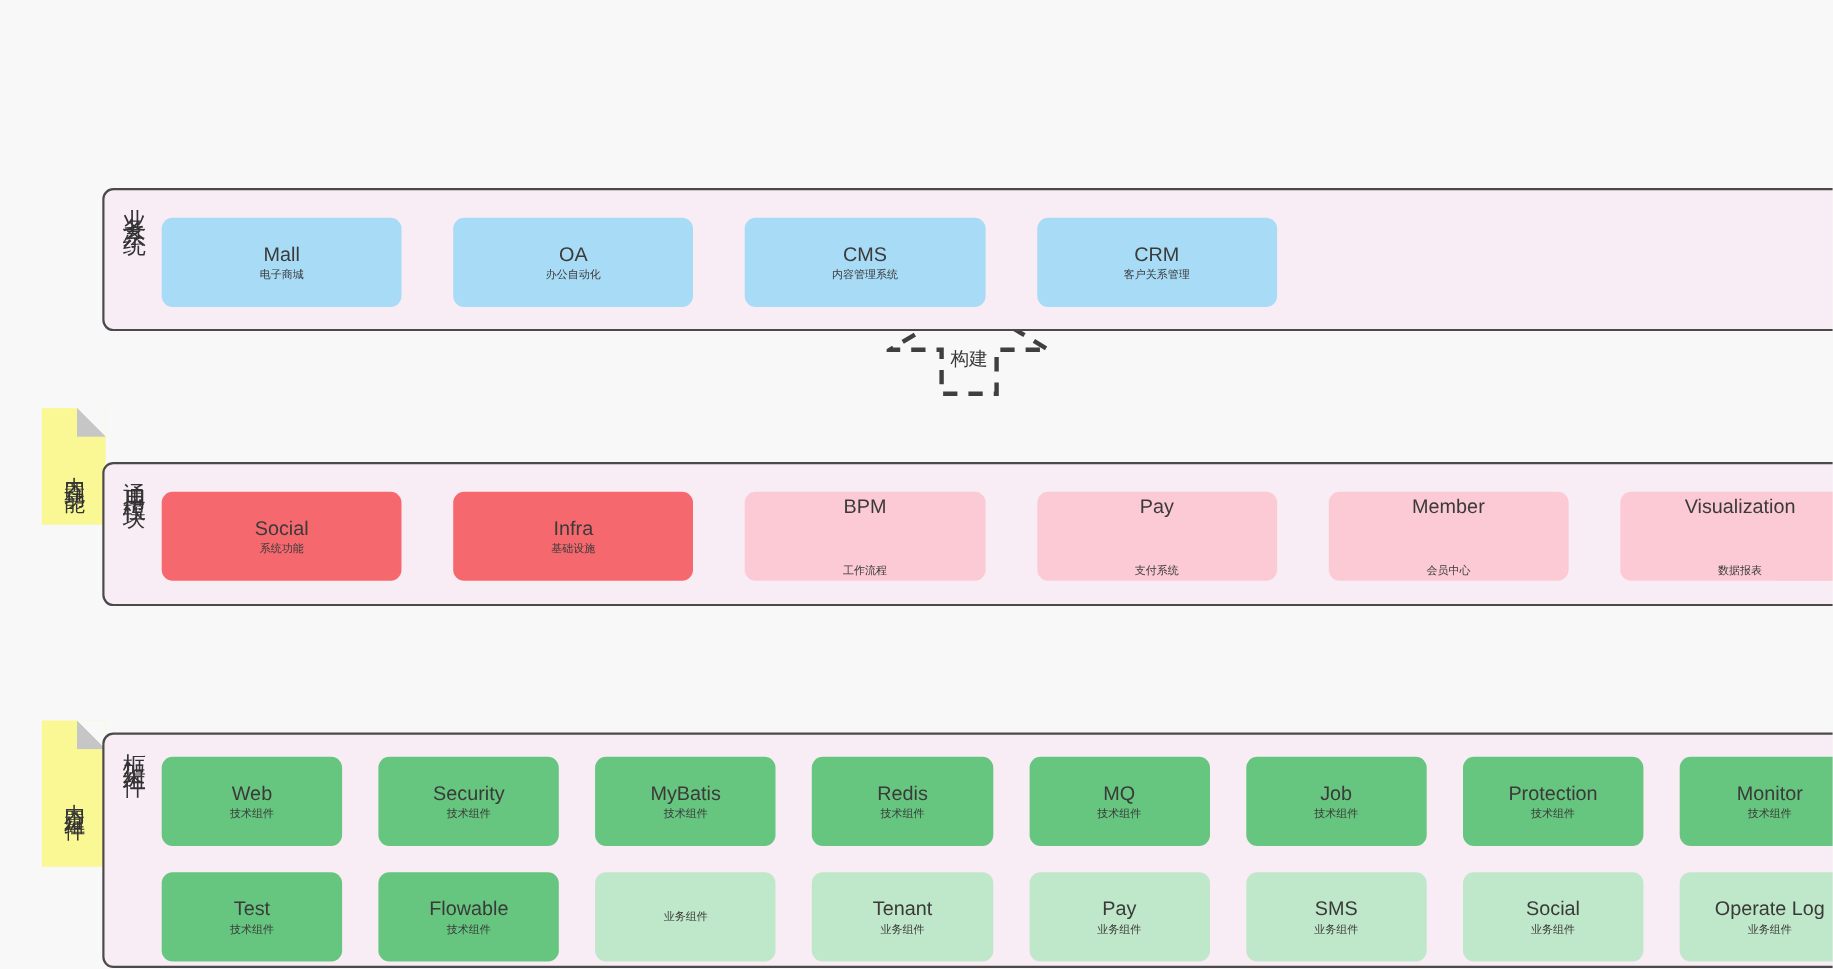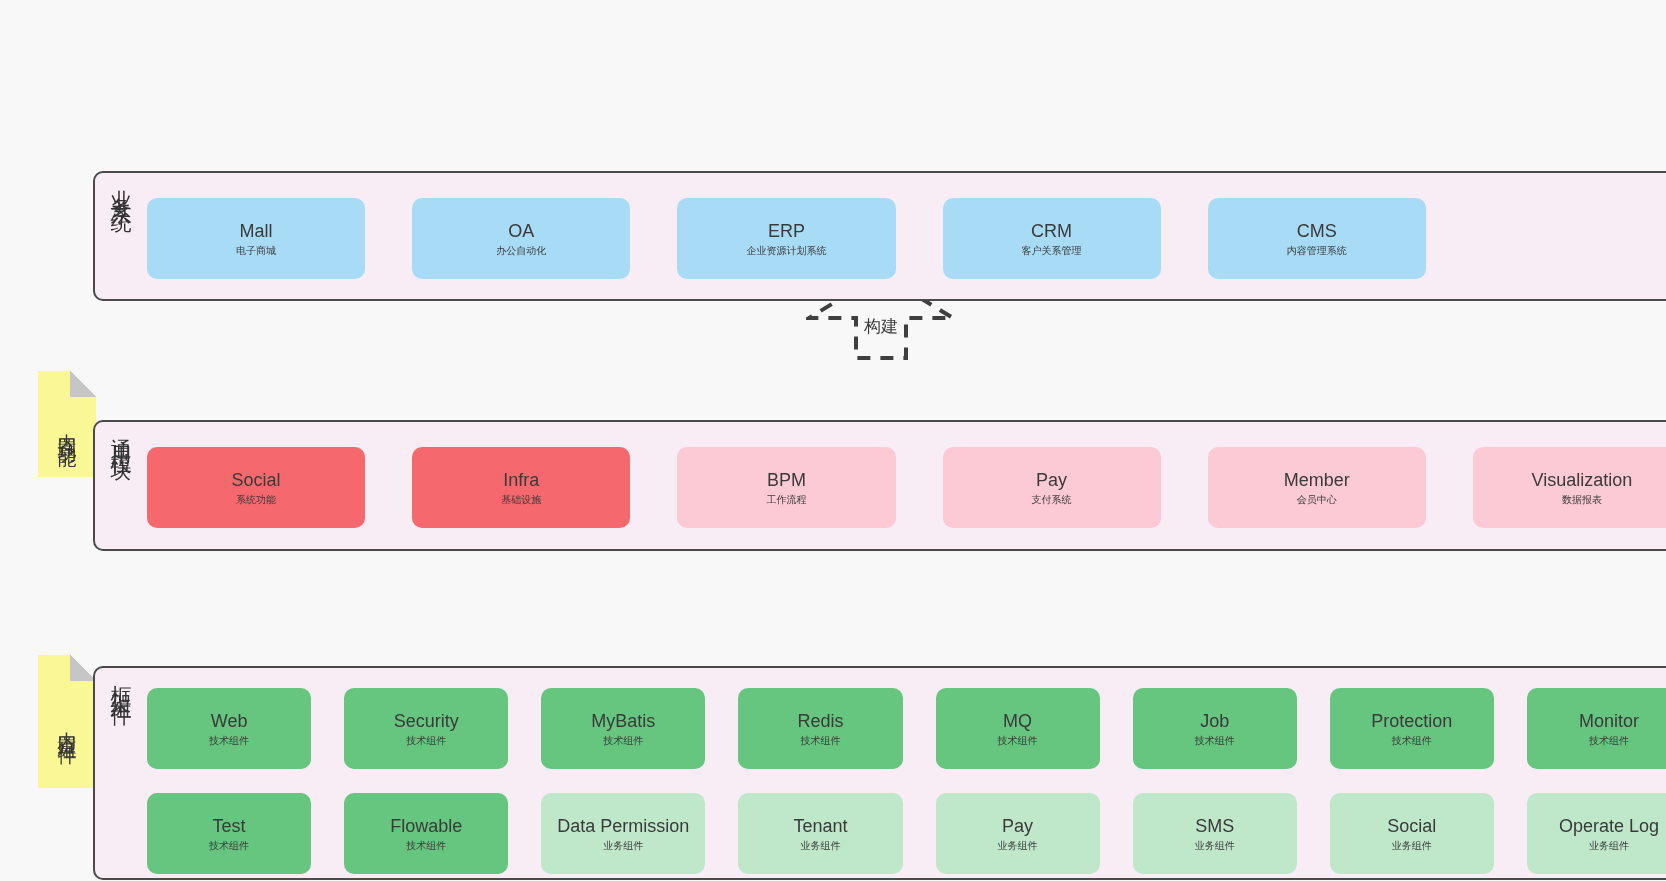--- a/index.html
+++ b/index.html
@@ -102,21 +102,21 @@
     color: var(--c-text, #3A3A3A);
     line-height: 1.32;
     padding: 2px 6px;
     box-sizing: border-box;
   }
   .module-box .en { font-size: 18px; }
   .module-box .zh { font-size: 10px; }
 
   .v-blue       { background: var(--c-blue, #A8DBF5); }
   .v-red        { background: var(--c-red, #F5696E); }
-  .v-pink       { background: var(--c-pink, #FBCAD4); }
+  .v-pink       { background: var(--c-pink, #FBCAD4); justify-content: space-between; }
   .v-green      { background: var(--c-green, #66C57E); }
   .v-lightgreen { background: var(--c-lightgreen, #BFE7C9); }
 
   
   .arrow {
     position: absolute;
     width: 150px;
     height: 92px;
     z-index: 0;
   }
@@ -160,30 +160,26 @@
 
     <div class="module-box v-blue">
           <span class="en">Mall</span>
           <span class="zh">电子商城</span>
         </div>
         <div class="module-box v-blue">
           <span class="en">OA</span>
           <span class="zh">办公自动化</span>
         </div>
         <div class="module-box v-blue">
-          <span class="en">ERP</span>
-          <span class="zh">企业资源计划系统</span>
+          <span class="en">CMS</span>
+          <span class="zh">内容管理系统</span>
         </div>
         <div class="module-box v-blue">
           <span class="en">CRM</span>
           <span class="zh">客户关系管理</span>
-        </div>
-        <div class="module-box v-blue">
-          <span class="en">CMS</span>
-          <span class="zh">内容管理系统</span>
         </div>
       </div>
   </div>
 
   <div class="arrow" id="arrow-build">
     <svg width="150" height="92" viewBox="0 0 150 92">
       <polygon points="75,4 147,48 100,48 100,88 50,88 50,48 3,48"></polygon>
     </svg>
     <div class="arrow-label">构建</div>
   </div>
@@ -258,21 +254,20 @@
         </div>
         <div class="module-box v-green">
           <span class="en">Test</span>
           <span class="zh">技术组件</span>
         </div>
         <div class="module-box v-green">
           <span class="en">Flowable</span>
           <span class="zh">技术组件</span>
         </div>
         <div class="module-box v-lightgreen">
-          <span class="en">Data Permission</span>
           <span class="zh">业务组件</span>
         </div>
         <div class="module-box v-lightgreen">
           <span class="en">Tenant</span>
           <span class="zh">业务组件</span>
         </div>
         <div class="module-box v-lightgreen">
           <span class="en">Pay</span>
           <span class="zh">业务组件</span>
         </div>

